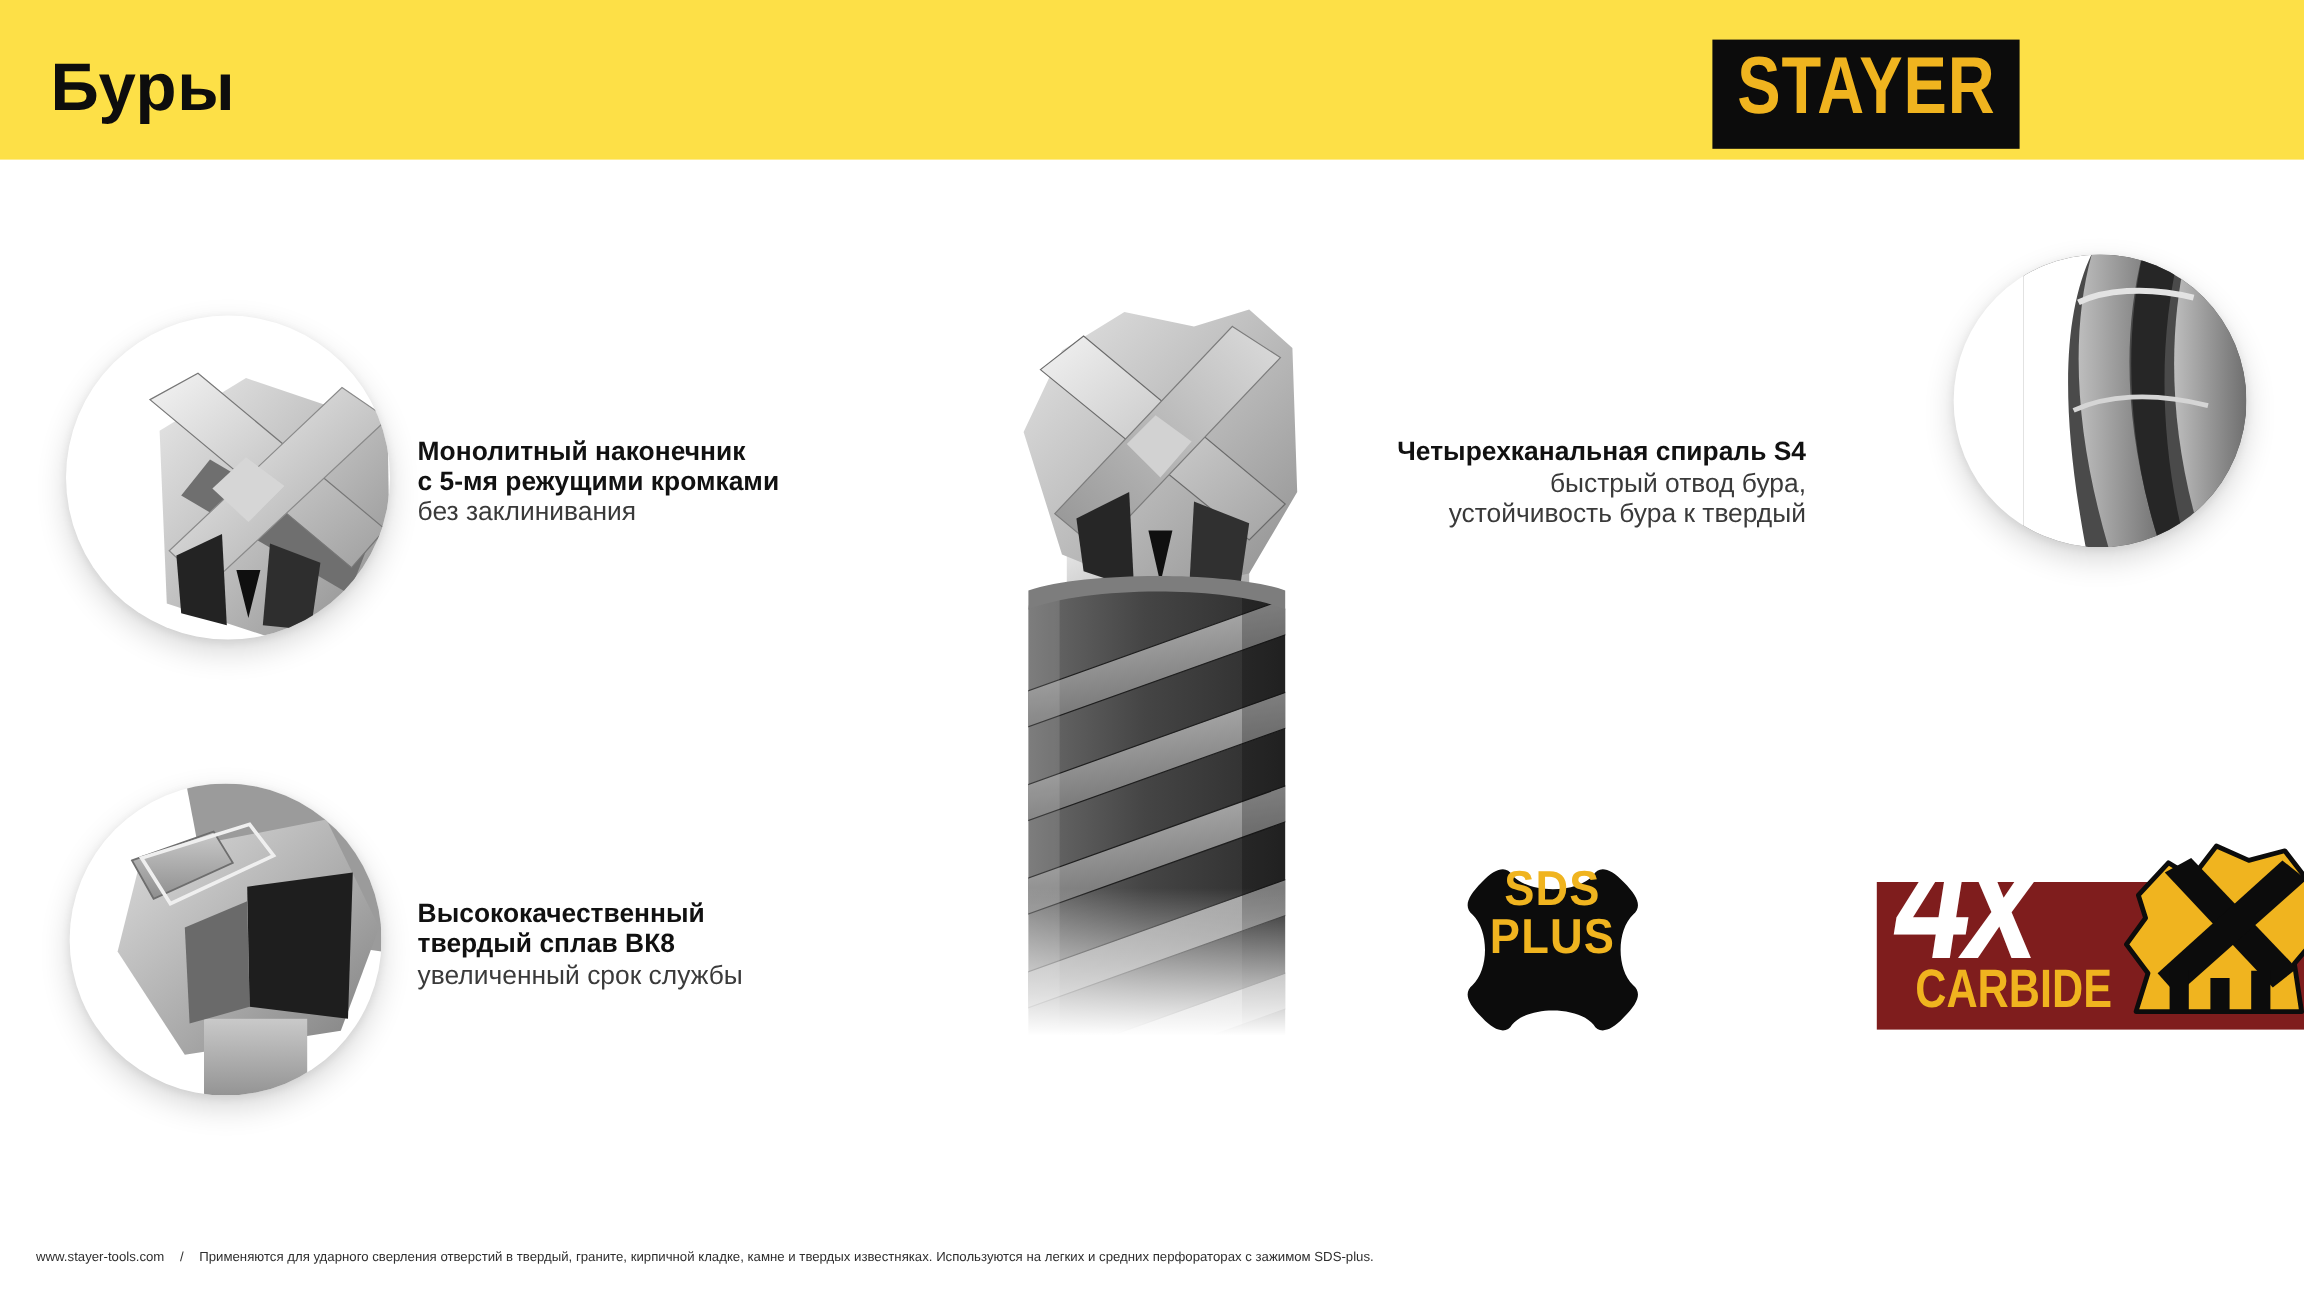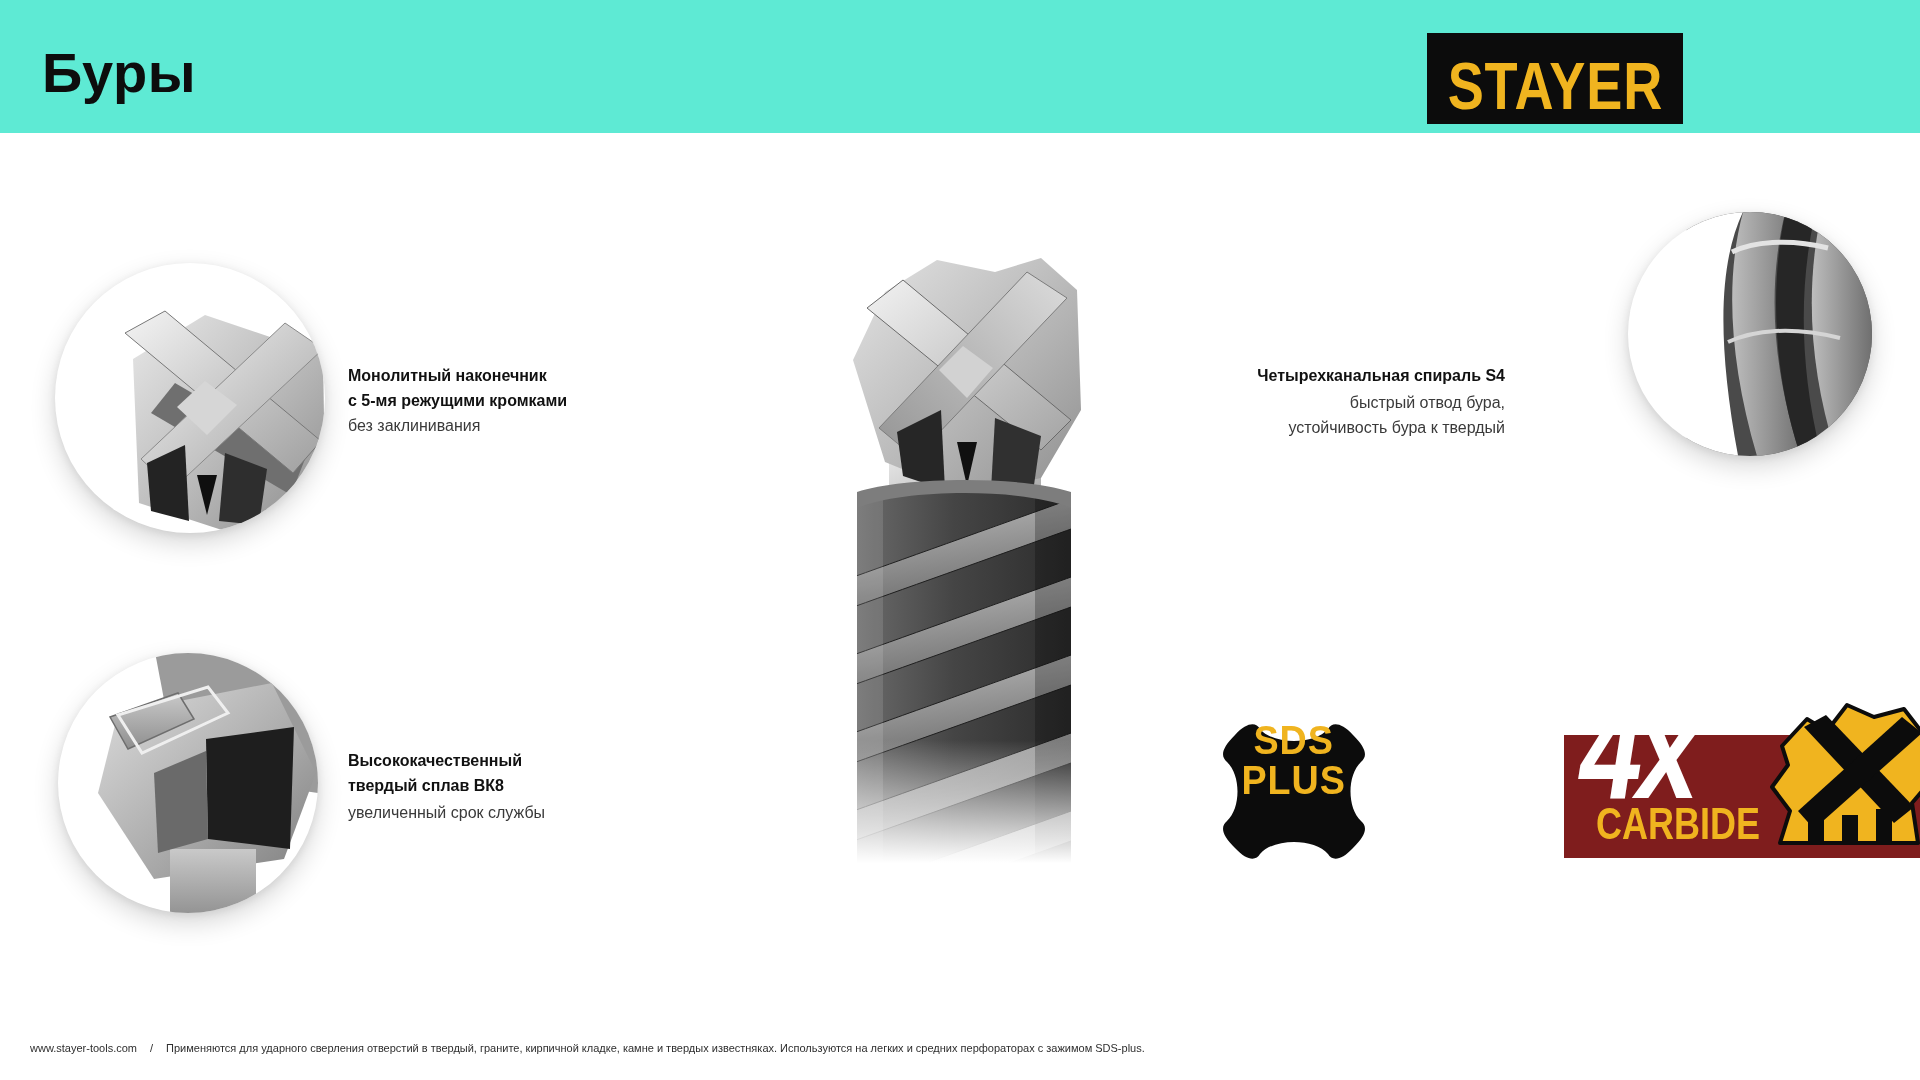--- a/index.html
+++ b/index.html
@@ -1,35 +1,35 @@
 <!DOCTYPE html>
 <html><head>
 <meta charset="utf-8">
 <style>
   * { margin:0; padding:0; box-sizing:border-box; }
   html,body { width:1920px; height:1080px; background:#fff; }
   body { font-family:"Liberation Sans", sans-serif; }
   .page { position:relative; width:1920px; height:1080px; background:#ffffff; overflow:hidden; }
 
   
-  .banner { position:absolute; left:0; top:0; width:1920px; height:133px; background:#5eead4; }
+  .banner { position:absolute; left:0; top:0; width:1920px; height:133px; background:#fde047; }
   .page-title { position:absolute; left:42px; top:40px; font-size:56px; font-weight:700; color:#0d0d0d; letter-spacing:0.5px; }
-  .logo-box { position:absolute; left:1427px; top:33px; width:256px; height:91px; background:#0c0c0c; display:flex; align-items:flex-end; justify-content:center; }
+  .logo-box { position:absolute; left:1427px; top:33px; width:256px; height:91px; background:#0c0c0c; display:flex; align-items:flex-start; justify-content:center; }
   .logo-text { font-size:66px; font-weight:700; color:#F0B41F; letter-spacing:1px; transform:scaleX(0.82) scaleY(1.02); white-space:nowrap; }
 
   
   .circle { position:absolute; border-radius:50%; overflow:hidden; background:#fff;
             box-shadow:0 10px 26px rgba(0,0,0,.16), 0 2px 8px rgba(0,0,0,.08); }
   .circle svg { display:block; }
   #circle1 { left:55px;  top:263px; width:270px; height:270px; }
   #circle2 { left:58px;  top:653px; width:260px; height:260px; }
   #circle3 { left:1628px; top:212px; width:244px; height:244px; }
 
   
-  .feature { position:absolute; font-size:16px; line-height:25px; }
+  .feature { position:absolute; font-size:22px; line-height:25px; }
   .f-bold  { font-weight:700; color:#111; }
   .f-desc  { color:#3a3a3a; }
   .f-desc.first { margin-top:2px; }
   #feature1 { left:348px; top:363px; }
   #feature2 { left:348px; top:748px; }
   #feature3 { right:415px; top:363px; text-align:right; }
 
   
   .drill { position:absolute; left:845px; top:250px; width:240px; height:640px; }
   .drill-fade { position:absolute; left:0; bottom:0; width:100%; height:150px;

